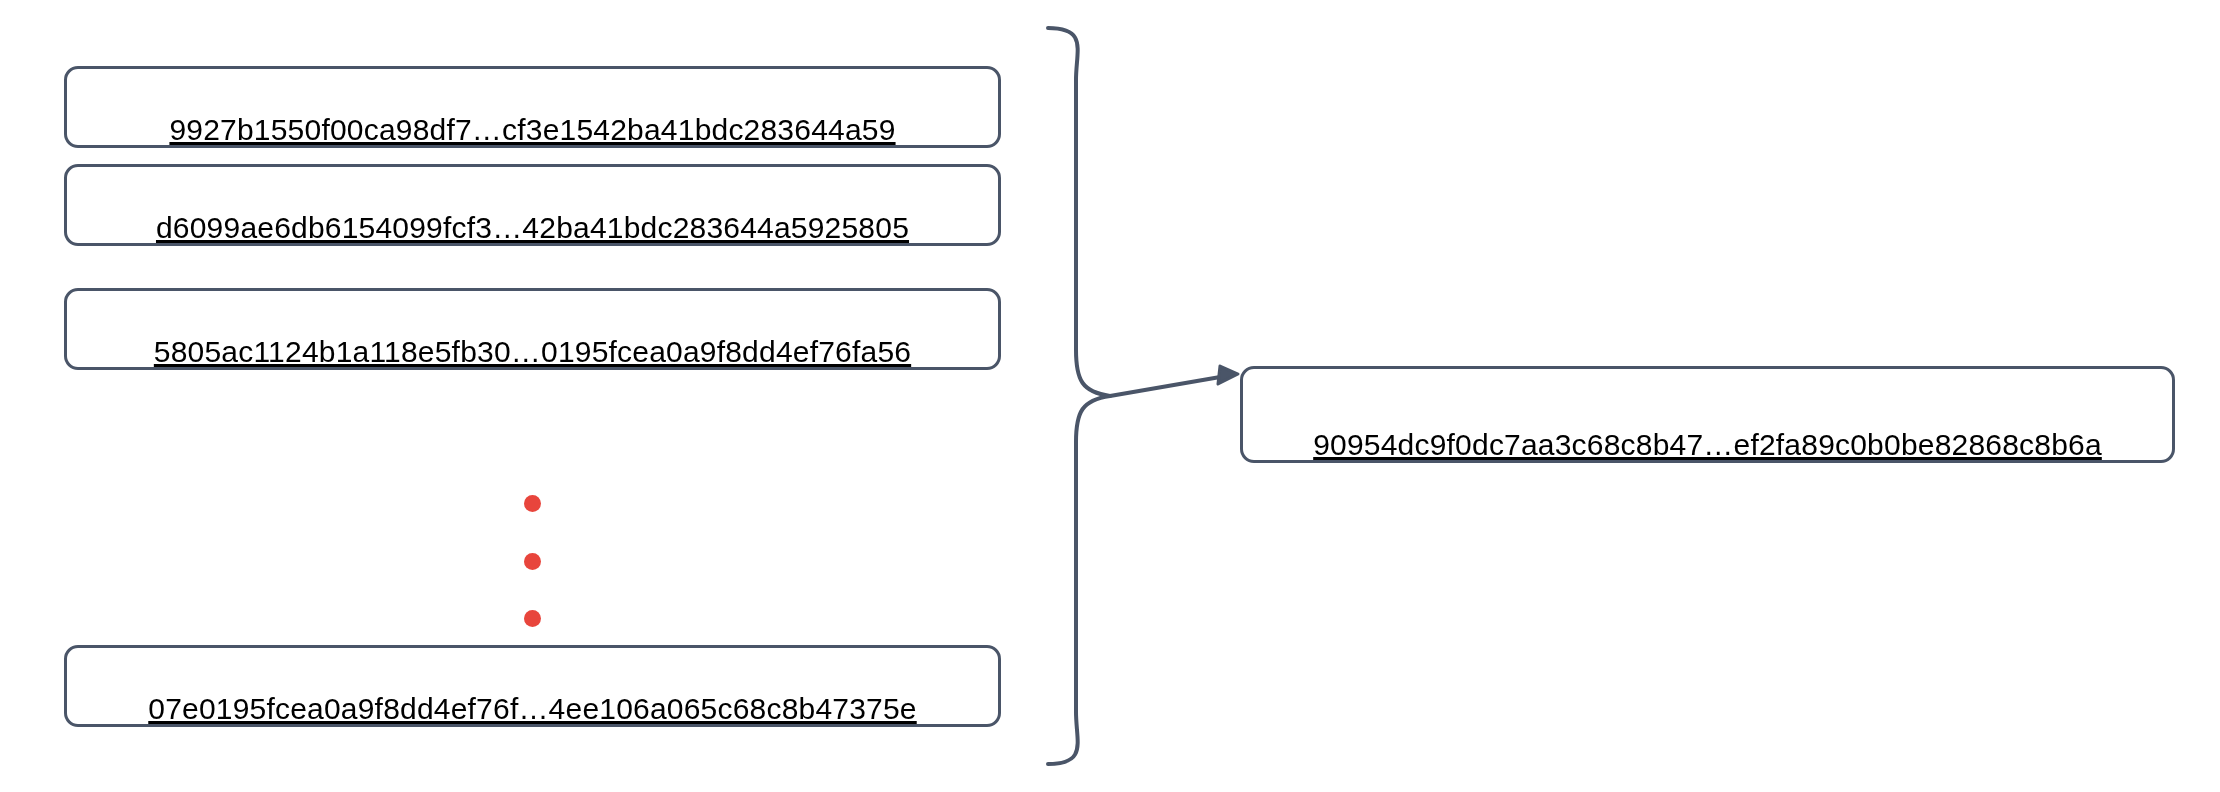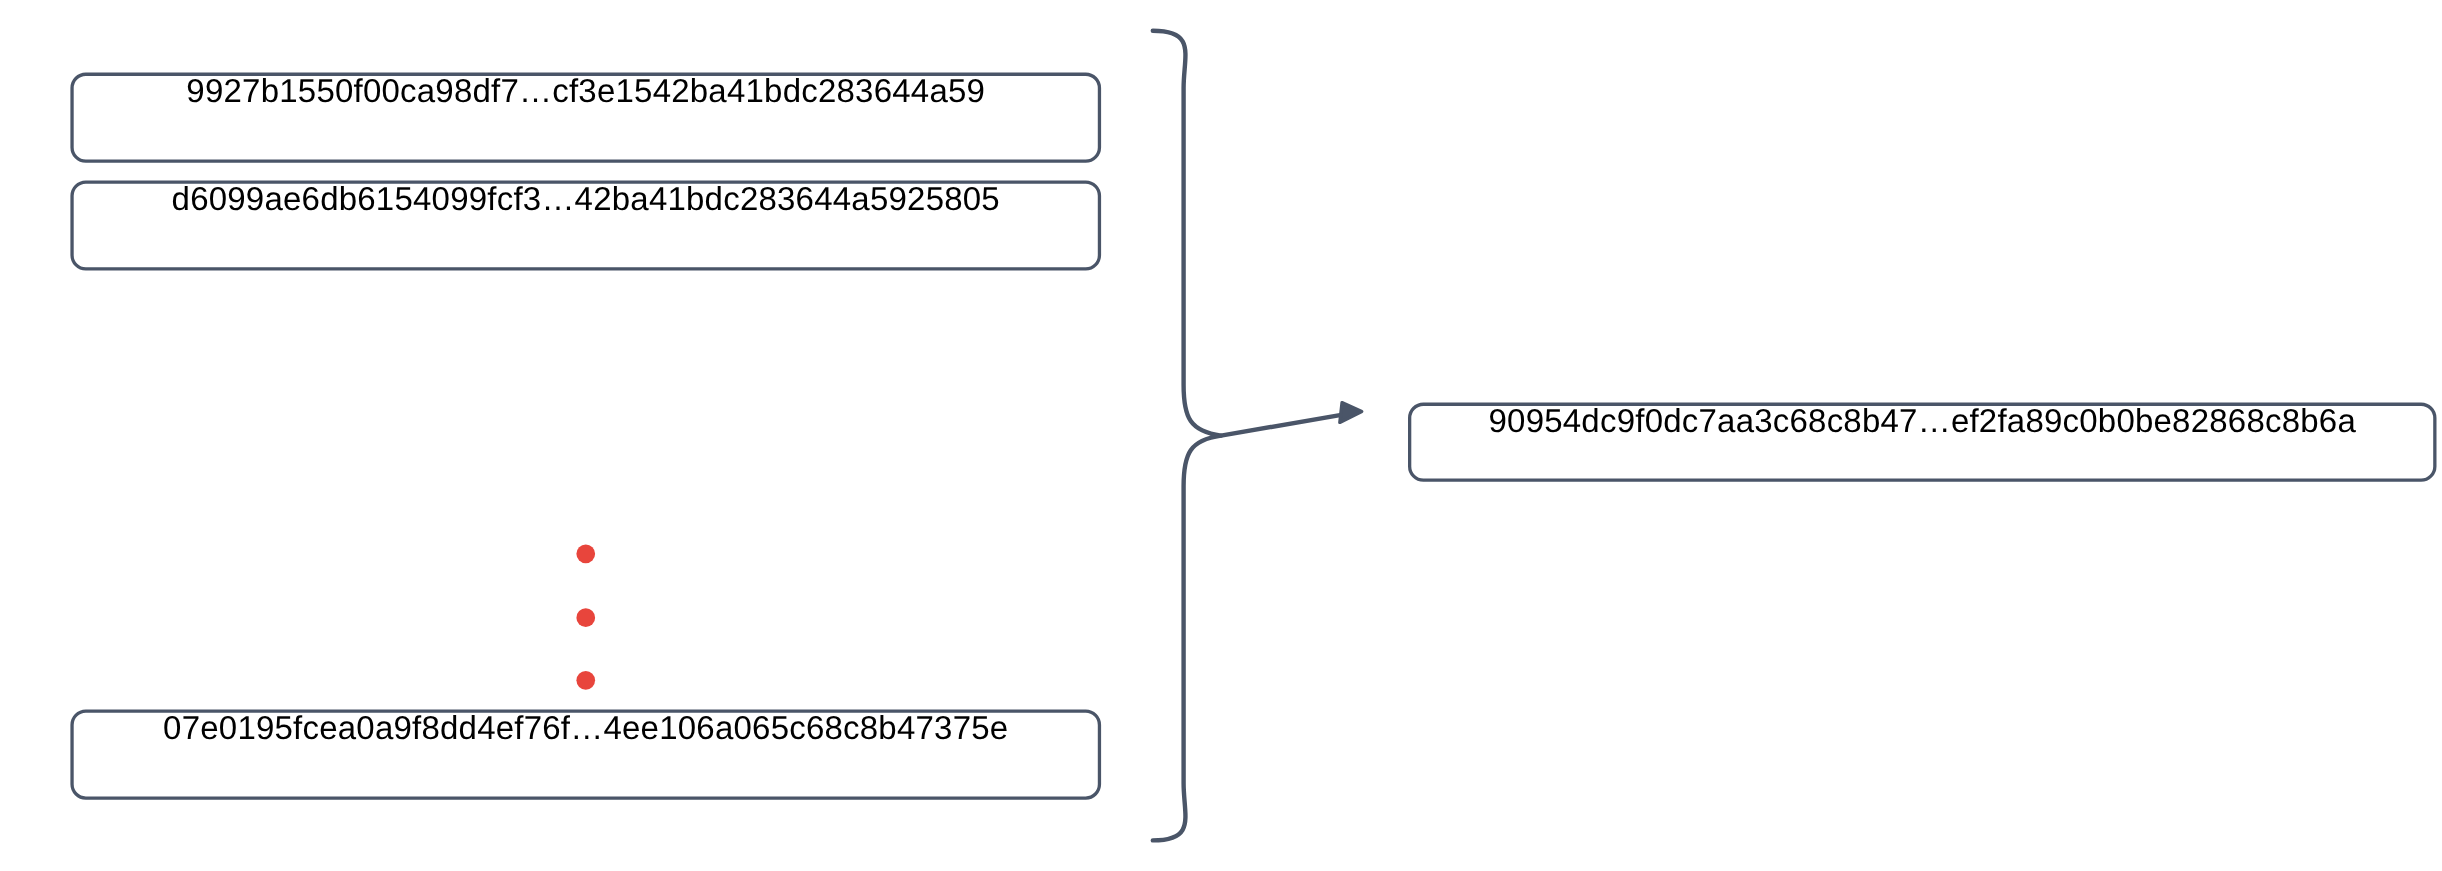--- a/index.html
+++ b/index.html
@@ -18,30 +18,31 @@
     width: 2220px;
     height: 792px;
     background: #ffffff;
   }
 
   
   .hash-box {
     position: absolute;
     box-sizing: border-box;
     display: flex;
-    align-items: flex-start;
+    align-items: flex-end;
     justify-content: center;
     border: 3px solid #4a5568;
     border-radius: 14px;
     background: #ffffff;
     color: #000000;
     font-size: 30px;
     letter-spacing: 0.2px;
     white-space: nowrap;
     line-height: 1;
+    text-decoration: underline;
   }
   .left-box {
     left: 64px;
     width: 937px;
     height: 82px;
   }
   .lb0 { top: 66px; }
   .lb1 { top: 164px; }
   .lb2 { top: 288px; }
   .lb3 { top: 398px; }
@@ -71,36 +72,39 @@
   .connector {
     position: absolute;
     left: 1020px;
     top: 20px;
     width: 240px;
     height: 752px;
   }
 
   
   .out-box {
-    left: 1280px;
+    left: 1240px;
     top: 366px;
     width: 935px;
-    height: 72px;
+    height: 97px;
   }
 </style>
 </head>
 <body>
 
 <div class="canvas">
 
   <div class="hash-box left-box lb0">
     <span>9927b1550f00ca98df7…cf3e1542ba41bdc283644a59</span>
   </div>
   <div class="hash-box left-box lb1">
     <span>d6099ae6db6154099fcf3…42ba41bdc283644a5925805</span>
+  </div>
+  <div class="hash-box left-box lb2">
+    <span>5805ac1124b1a118e5fb30…0195fcea0a9f8dd4ef76fa56</span>
   </div>
 
   <div class="dots">
     <span class="dot"></span>
     <span class="dot"></span>
     <span class="dot"></span>
   </div>
 
   <div class="hash-box left-box lb4">
     <span>07e0195fcea0a9f8dd4ef76f…4ee106a065c68c8b47375e</span>

